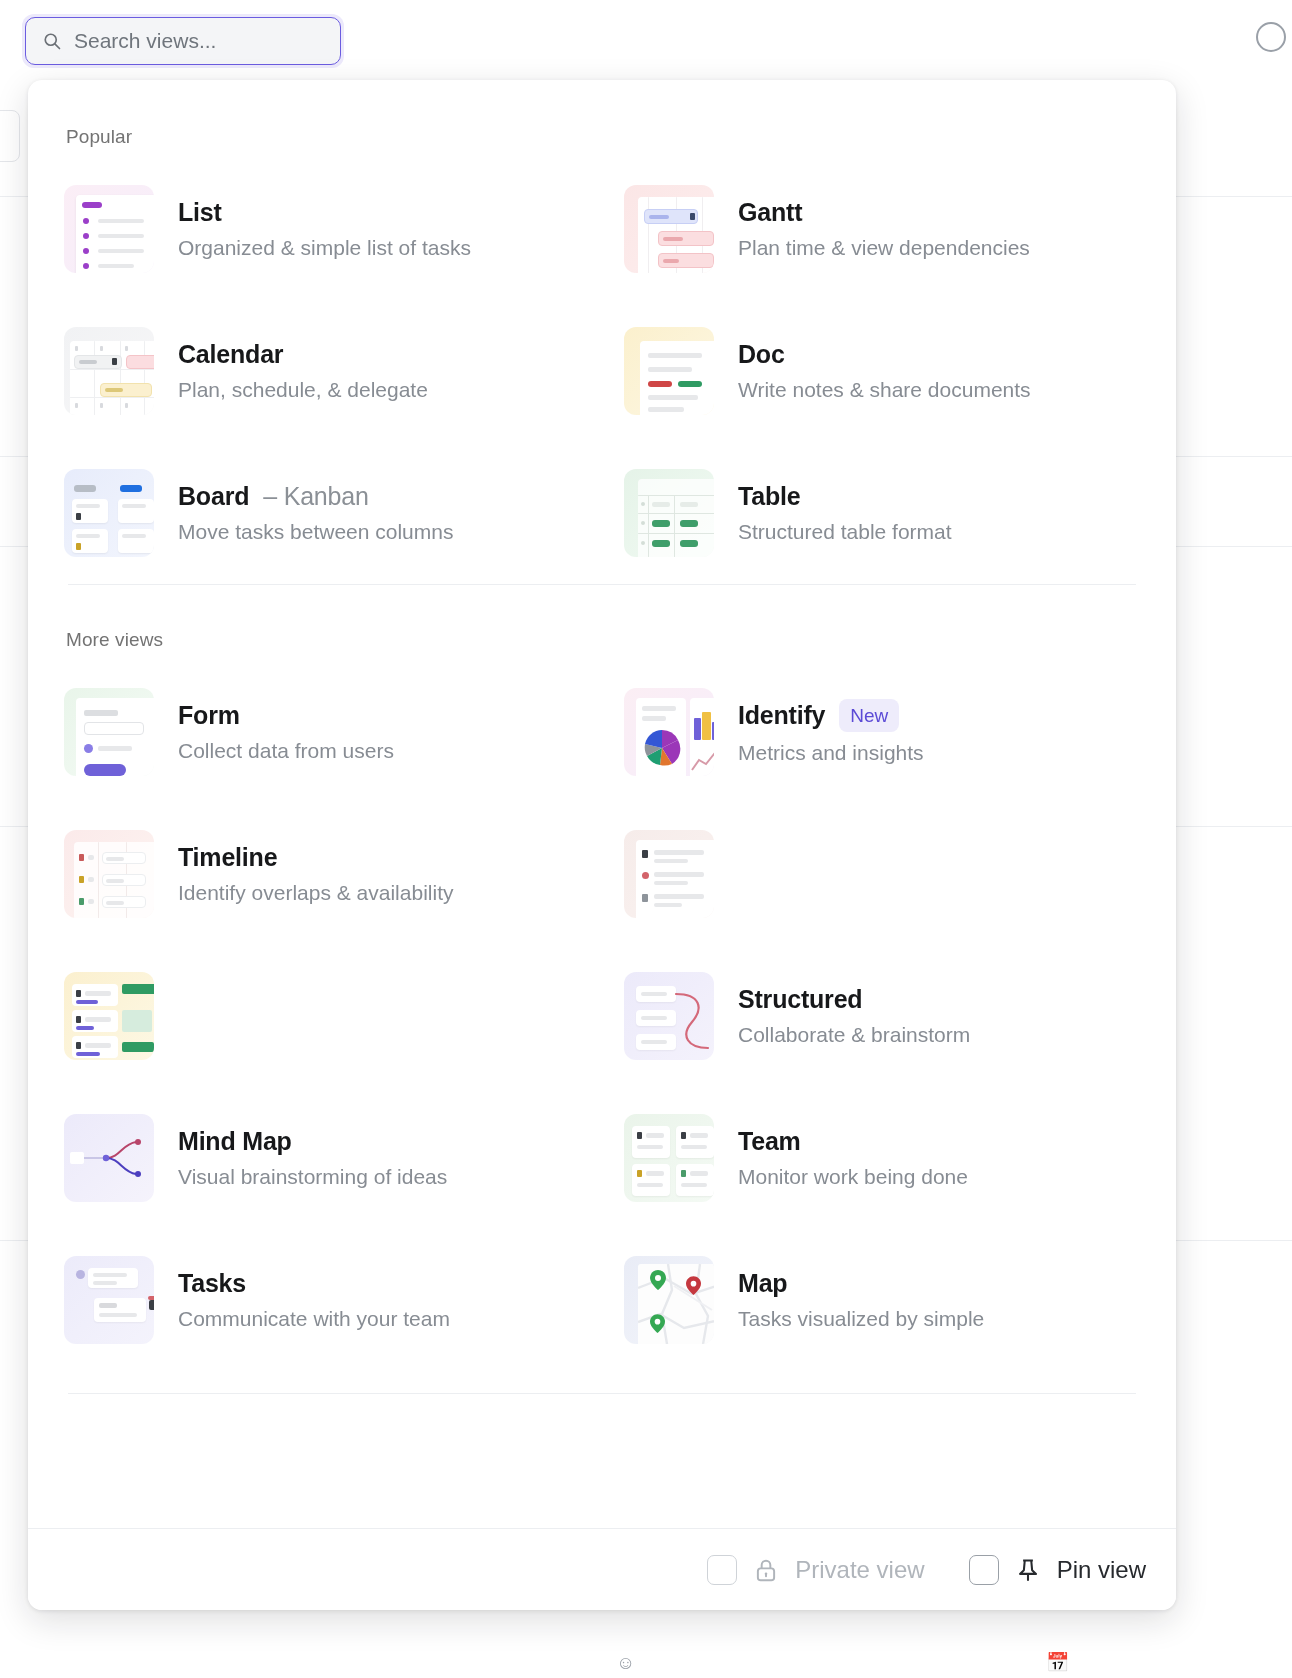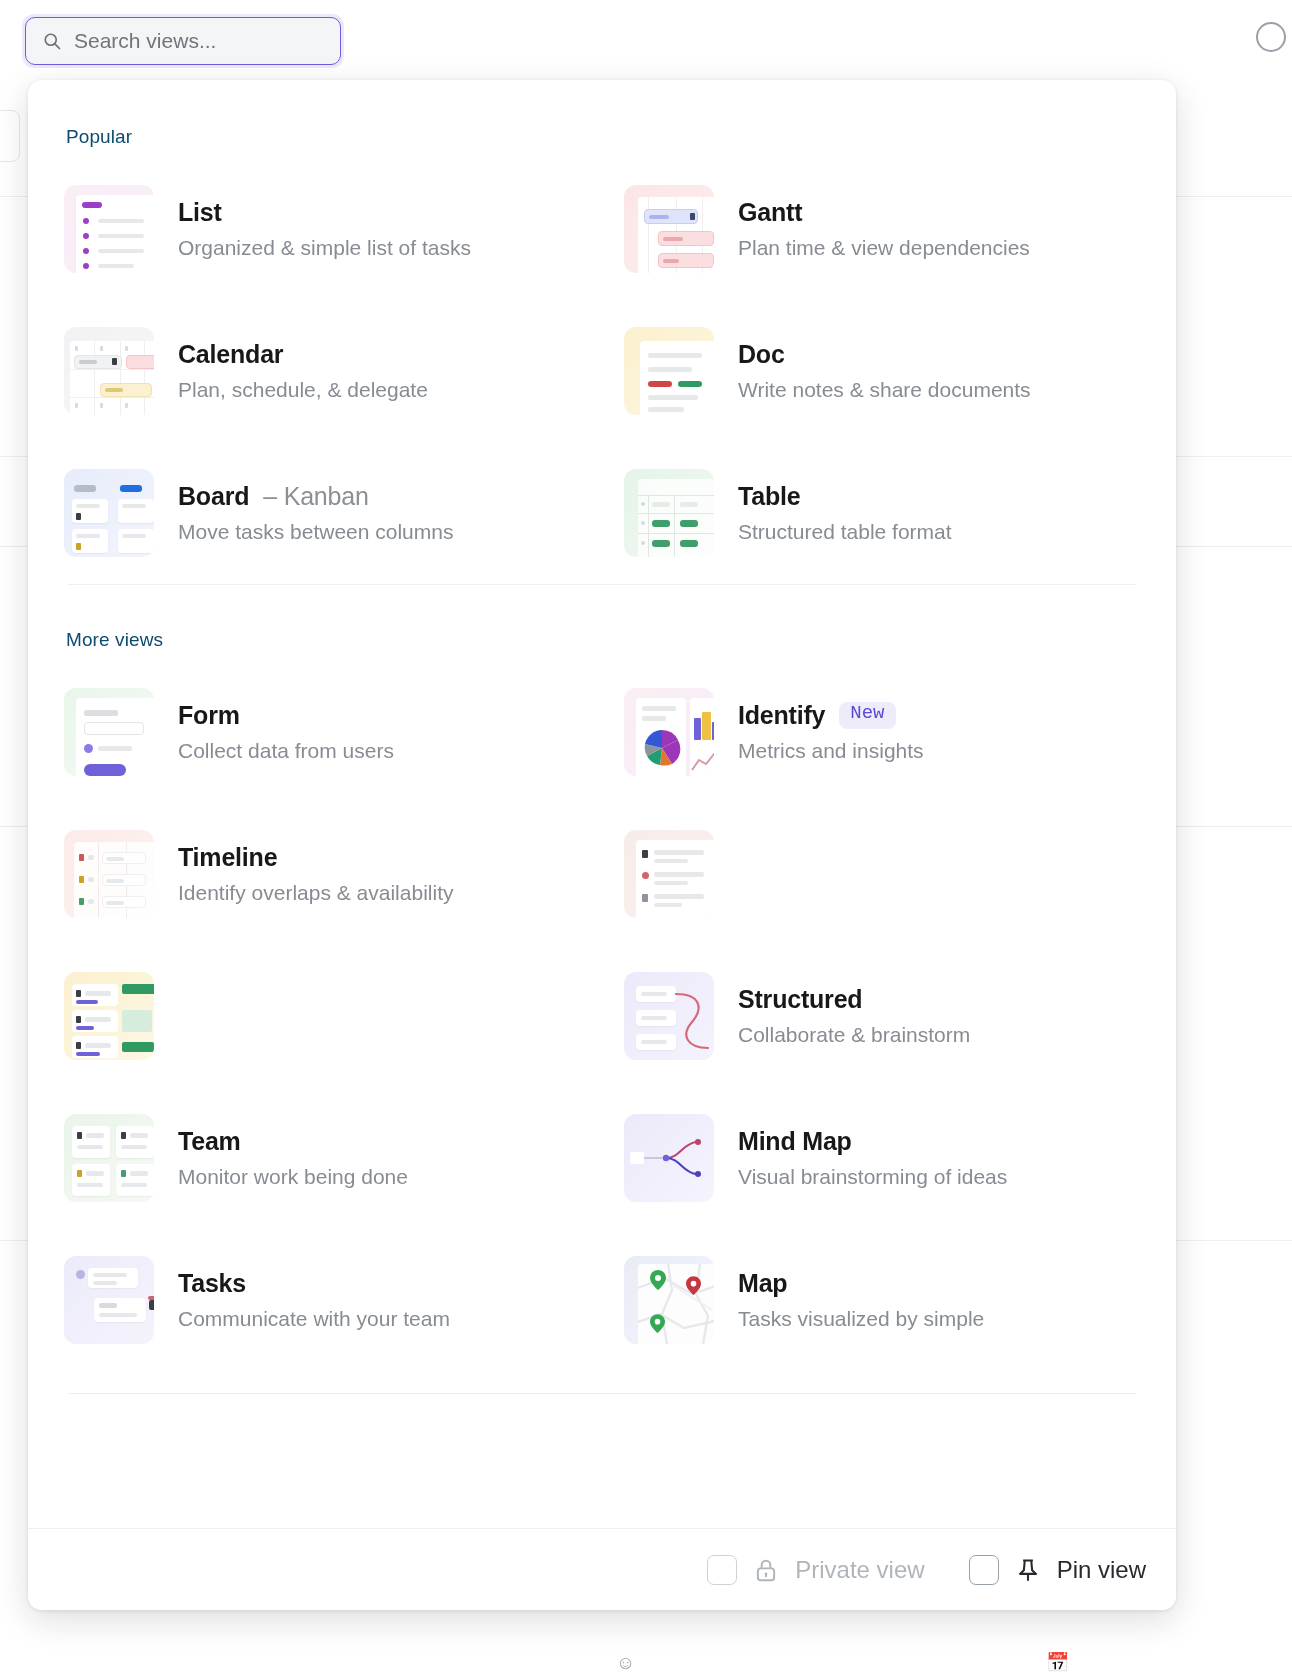--- a/index.html
+++ b/index.html
@@ -43,21 +43,21 @@
   
   .panel {
     position:absolute; left:28px; top:80px; width:1148px; height:1530px;
     background:#fff; border-radius:14px;
     box-shadow:0 10px 34px rgba(20,22,28,.14), 0 1px 4px rgba(20,22,28,.10);
     display:flex; flex-direction:column; overflow:hidden;
   }
   .panel-scroll { flex:1; overflow:hidden; padding:0 0 0 0; position:relative; }
 
   .section-label {
-    font-size:19px; color:#0c4a6e; padding:46px 0 10px 38px; letter-spacing:.1px;
+    font-size:19px; color:#737373; padding:46px 0 10px 38px; letter-spacing:.1px;
   }
   .section-label.more { padding-top:44px; }
 
   .grid { display:grid; grid-template-columns: 560px 560px; padding:0 0 0 36px; }
 
   .view-item {
     display:flex; align-items:center; gap:24px;
     padding:10px 10px 10px 0; height:142px; cursor:pointer; border-radius:10px;
   }
   .thumb {
@@ -67,21 +67,21 @@
   .meta { min-width:0; }
   .title-row { display:flex; align-items:center; gap:14px; }
   .title {
     font-size:25px; color:#17181a; font-weight:700; letter-spacing:-.2px;
     white-space:nowrap;
   }
   .subtitle-inline { font-size:25px; color:#8b9096; font-weight:400; letter-spacing:-.2px; }
   .desc { font-size:21px; color:#878c93; margin-top:9px; white-space:nowrap; }
   .badge {
     font-size:19px; color:#5b4ad6; background:#eeecfb;
-    padding:0 11px 5px; border-radius:8px; font-weight:400;font-family:Liberation Mono, monospace;
+    padding:6px 11px 5px; border-radius:8px; font-weight:400;
   }
 
   .divider { height:1px; background:#eceef1; margin:0 40px; }
 
   
   .footer {
     height:82px; flex:0 0 auto; border-top:1px solid #eceef1;
     display:flex; align-items:center; justify-content:flex-end;
     gap:0; padding-right:8px; background:#fff;
   }
@@ -403,20 +403,40 @@
           </div>
           <div class="meta">
             <div class="title-row">
               <span class="title">Structured</span>
             </div>
             <div class="desc">Collaborate &amp; brainstorm</div>
           </div>
         </div>
 
         <div class="view-item">
+          <div class="thumb" style="background:linear-gradient(135deg,#eceafa,#f5f3fc);">
+            <svg style="position:absolute;left:0;top:0;" width="90" height="88" viewBox="0 0 90 88">
+              <path d="M20 44 L42 44" stroke="#c9c6e6" stroke-width="2" fill="none"></path>
+              <path d="M42 44 C56 44 58 30 72 28" stroke="#b8456a" stroke-width="2" fill="none"></path>
+              <path d="M42 44 C56 44 58 58 72 60" stroke="#4c3fbf" stroke-width="2" fill="none"></path>
+              <circle cx="42" cy="44" r="3.2" fill="#6f61d8"></circle>
+              <circle cx="74" cy="28" r="3" fill="#b8456a"></circle>
+              <circle cx="74" cy="60" r="3" fill="#4c3fbf"></circle>
+              <rect x="6" y="38" width="14" height="12" rx="2" fill="#ffffff"></rect>
+            </svg>
+          </div>
+          <div class="meta">
+            <div class="title-row">
+              <span class="title">Mind Map</span>
+            </div>
+            <div class="desc">Visual brainstorming of ideas</div>
+          </div>
+        </div>
+
+        <div class="view-item">
           <div class="thumb" style="background:linear-gradient(135deg,#eaf4ea,#f4faf4);">
             <div class="t-card" style="left:8px;top:12px;width:38px;height:32px;box-shadow:0 1px 2px rgba(0,0,0,.05);"></div>
             <div class="dot" style="left:13px;top:18px;width:5px;height:7px;background:#3b3f45;border-radius:1px;"></div>
             <div class="ln" style="left:22px;top:19px;width:18px;height:5px;"></div>
             <div class="ln" style="left:13px;top:31px;width:26px;height:4px;"></div>
             <div class="t-card" style="left:52px;top:12px;width:38px;height:32px;box-shadow:0 1px 2px rgba(0,0,0,.05);"></div>
             <div class="dot" style="left:57px;top:18px;width:5px;height:7px;background:#3b3f45;border-radius:1px;"></div>
             <div class="ln" style="left:66px;top:19px;width:18px;height:5px;"></div>
             <div class="ln" style="left:57px;top:31px;width:26px;height:4px;"></div>
             <div class="t-card" style="left:8px;top:50px;width:38px;height:32px;box-shadow:0 1px 2px rgba(0,0,0,.05);"></div>
@@ -430,40 +450,20 @@
           </div>
           <div class="meta">
             <div class="title-row">
               <span class="title">Team</span>
             </div>
             <div class="desc">Monitor work being done</div>
           </div>
         </div>
 
         <div class="view-item">
-          <div class="thumb" style="background:linear-gradient(135deg,#eceafa,#f5f3fc);">
-            <svg style="position:absolute;left:0;top:0;" width="90" height="88" viewBox="0 0 90 88">
-              <path d="M20 44 L42 44" stroke="#c9c6e6" stroke-width="2" fill="none"></path>
-              <path d="M42 44 C56 44 58 30 72 28" stroke="#b8456a" stroke-width="2" fill="none"></path>
-              <path d="M42 44 C56 44 58 58 72 60" stroke="#4c3fbf" stroke-width="2" fill="none"></path>
-              <circle cx="42" cy="44" r="3.2" fill="#6f61d8"></circle>
-              <circle cx="74" cy="28" r="3" fill="#b8456a"></circle>
-              <circle cx="74" cy="60" r="3" fill="#4c3fbf"></circle>
-              <rect x="6" y="38" width="14" height="12" rx="2" fill="#ffffff"></rect>
-            </svg>
-          </div>
-          <div class="meta">
-            <div class="title-row">
-              <span class="title">Mind Map</span>
-            </div>
-            <div class="desc">Visual brainstorming of ideas</div>
-          </div>
-        </div>
-
-        <div class="view-item">
           <div class="thumb" style="background:linear-gradient(135deg,#ecebfa,#f4f3fc);">
             <div class="dot" style="left:12px;top:14px;width:9px;height:9px;background:#b8b4e0;"></div>
             <div class="t-card" style="left:24px;top:12px;width:50px;height:20px;box-shadow:0 1px 2px rgba(0,0,0,.05);"></div>
             <div class="ln" style="left:29px;top:17px;width:34px;height:4px;"></div>
             <div class="ln" style="left:29px;top:25px;width:24px;height:4px;"></div>
             <div class="t-card" style="left:30px;top:42px;width:52px;height:24px;box-shadow:0 1px 2px rgba(0,0,0,.05);"></div>
             <div class="ln" style="left:35px;top:47px;width:18px;height:5px;background:#d9dadd;"></div>
             <div class="ln" style="left:35px;top:57px;width:38px;height:4px;"></div>
             <div class="dot" style="left:85px;top:44px;width:8px;height:10px;background:#3b3f45;border-radius:2px;"></div>
             <div class="ln" style="left:84px;top:40px;width:10px;height:4px;background:#d3636a;border-radius:2px;"></div>

